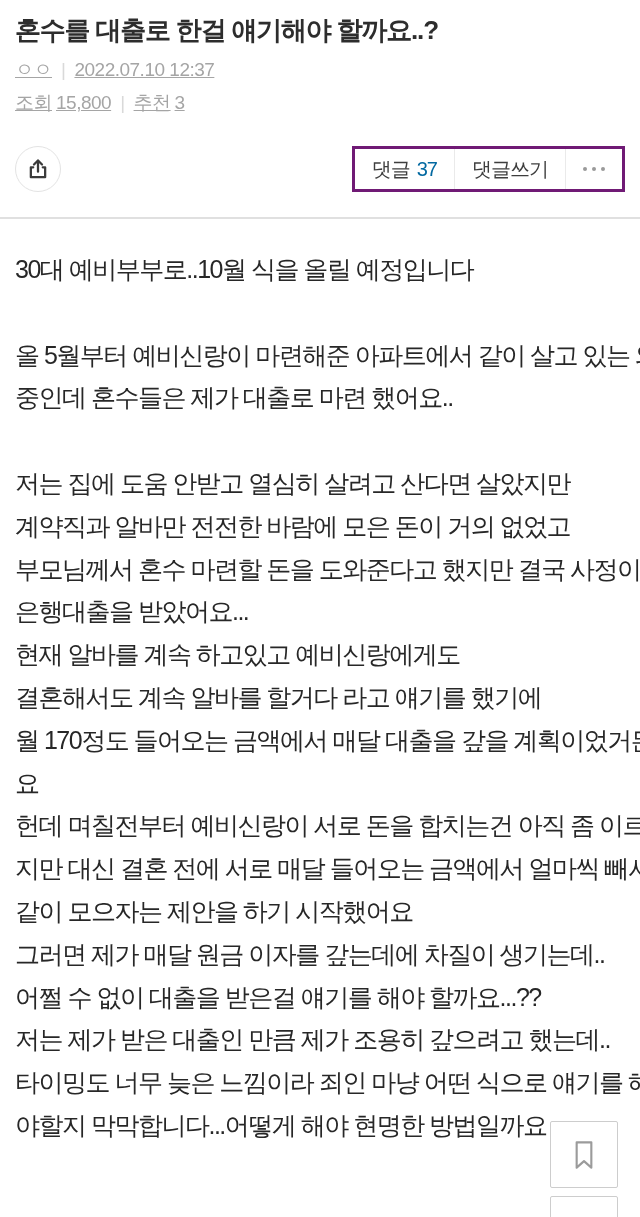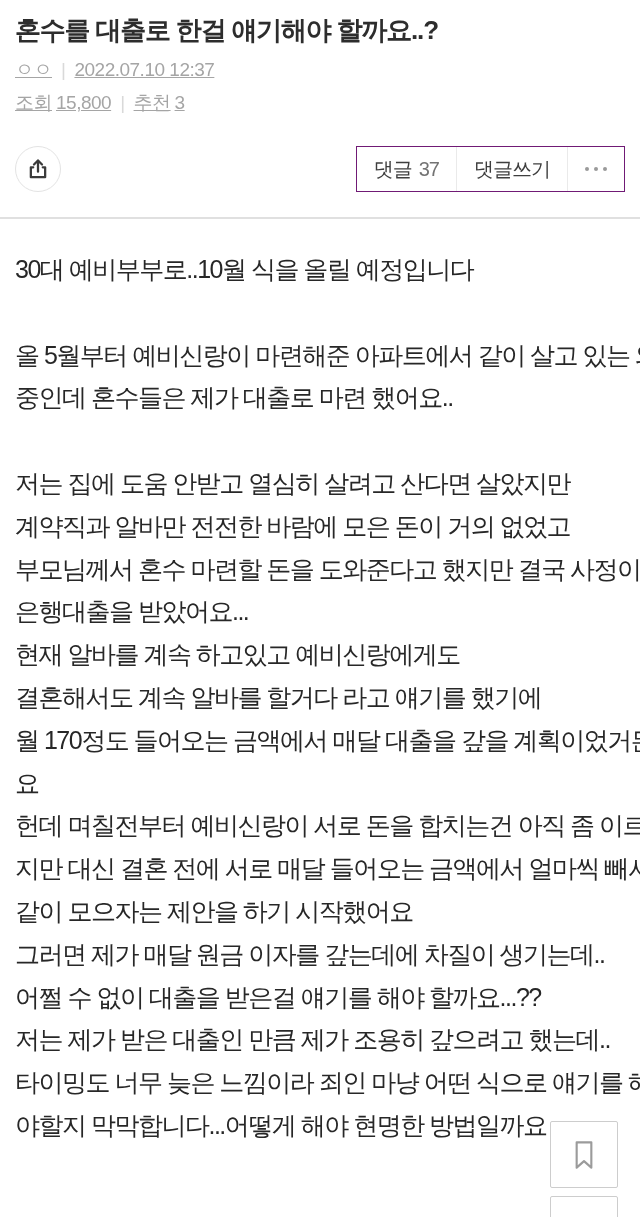--- a/index.html
+++ b/index.html
@@ -43,40 +43,40 @@
     width:46px; height:46px;
     border-radius:50%;
     border:1px solid #e3e3e3;
     background:#ffffff;
     display:flex; align-items:center; justify-content:center;
     padding:0; cursor:pointer;
     box-sizing:border-box;
   }
   .btn-group {
     display:flex;
-    border:1px solid #701a75;
+    border:3px solid #701a75;
     height:46px;
     box-sizing:border-box;
     background:#ffffff;
   }
   .btn-group .grp-btn {
     background:#ffffff;
     border:none;
     border-left:1px solid #eaeaea;
     font-family:inherit;
     font-size:20px; color:#3e3e3e;
     letter-spacing:-1px;
     display:flex; align-items:center; gap:7px;
     padding:0 17px;
     cursor:pointer;
     height:100%;
     box-sizing:border-box;
   }
   .btn-group .grp-btn:first-child { border-left:none; }
-  .comments-count { color:#737373; }
+  .comments-count { color:#0369a1; }
   .more-btn { padding:0 15px; }
   .dots { display:flex; gap:5px; align-items:center; }
   .dots i {
     width:4px; height:4px; border-radius:50%;
     background:#9a9a9a; display:block;
   }
 
   
   .divider {
     margin:25px 0 0 0;

